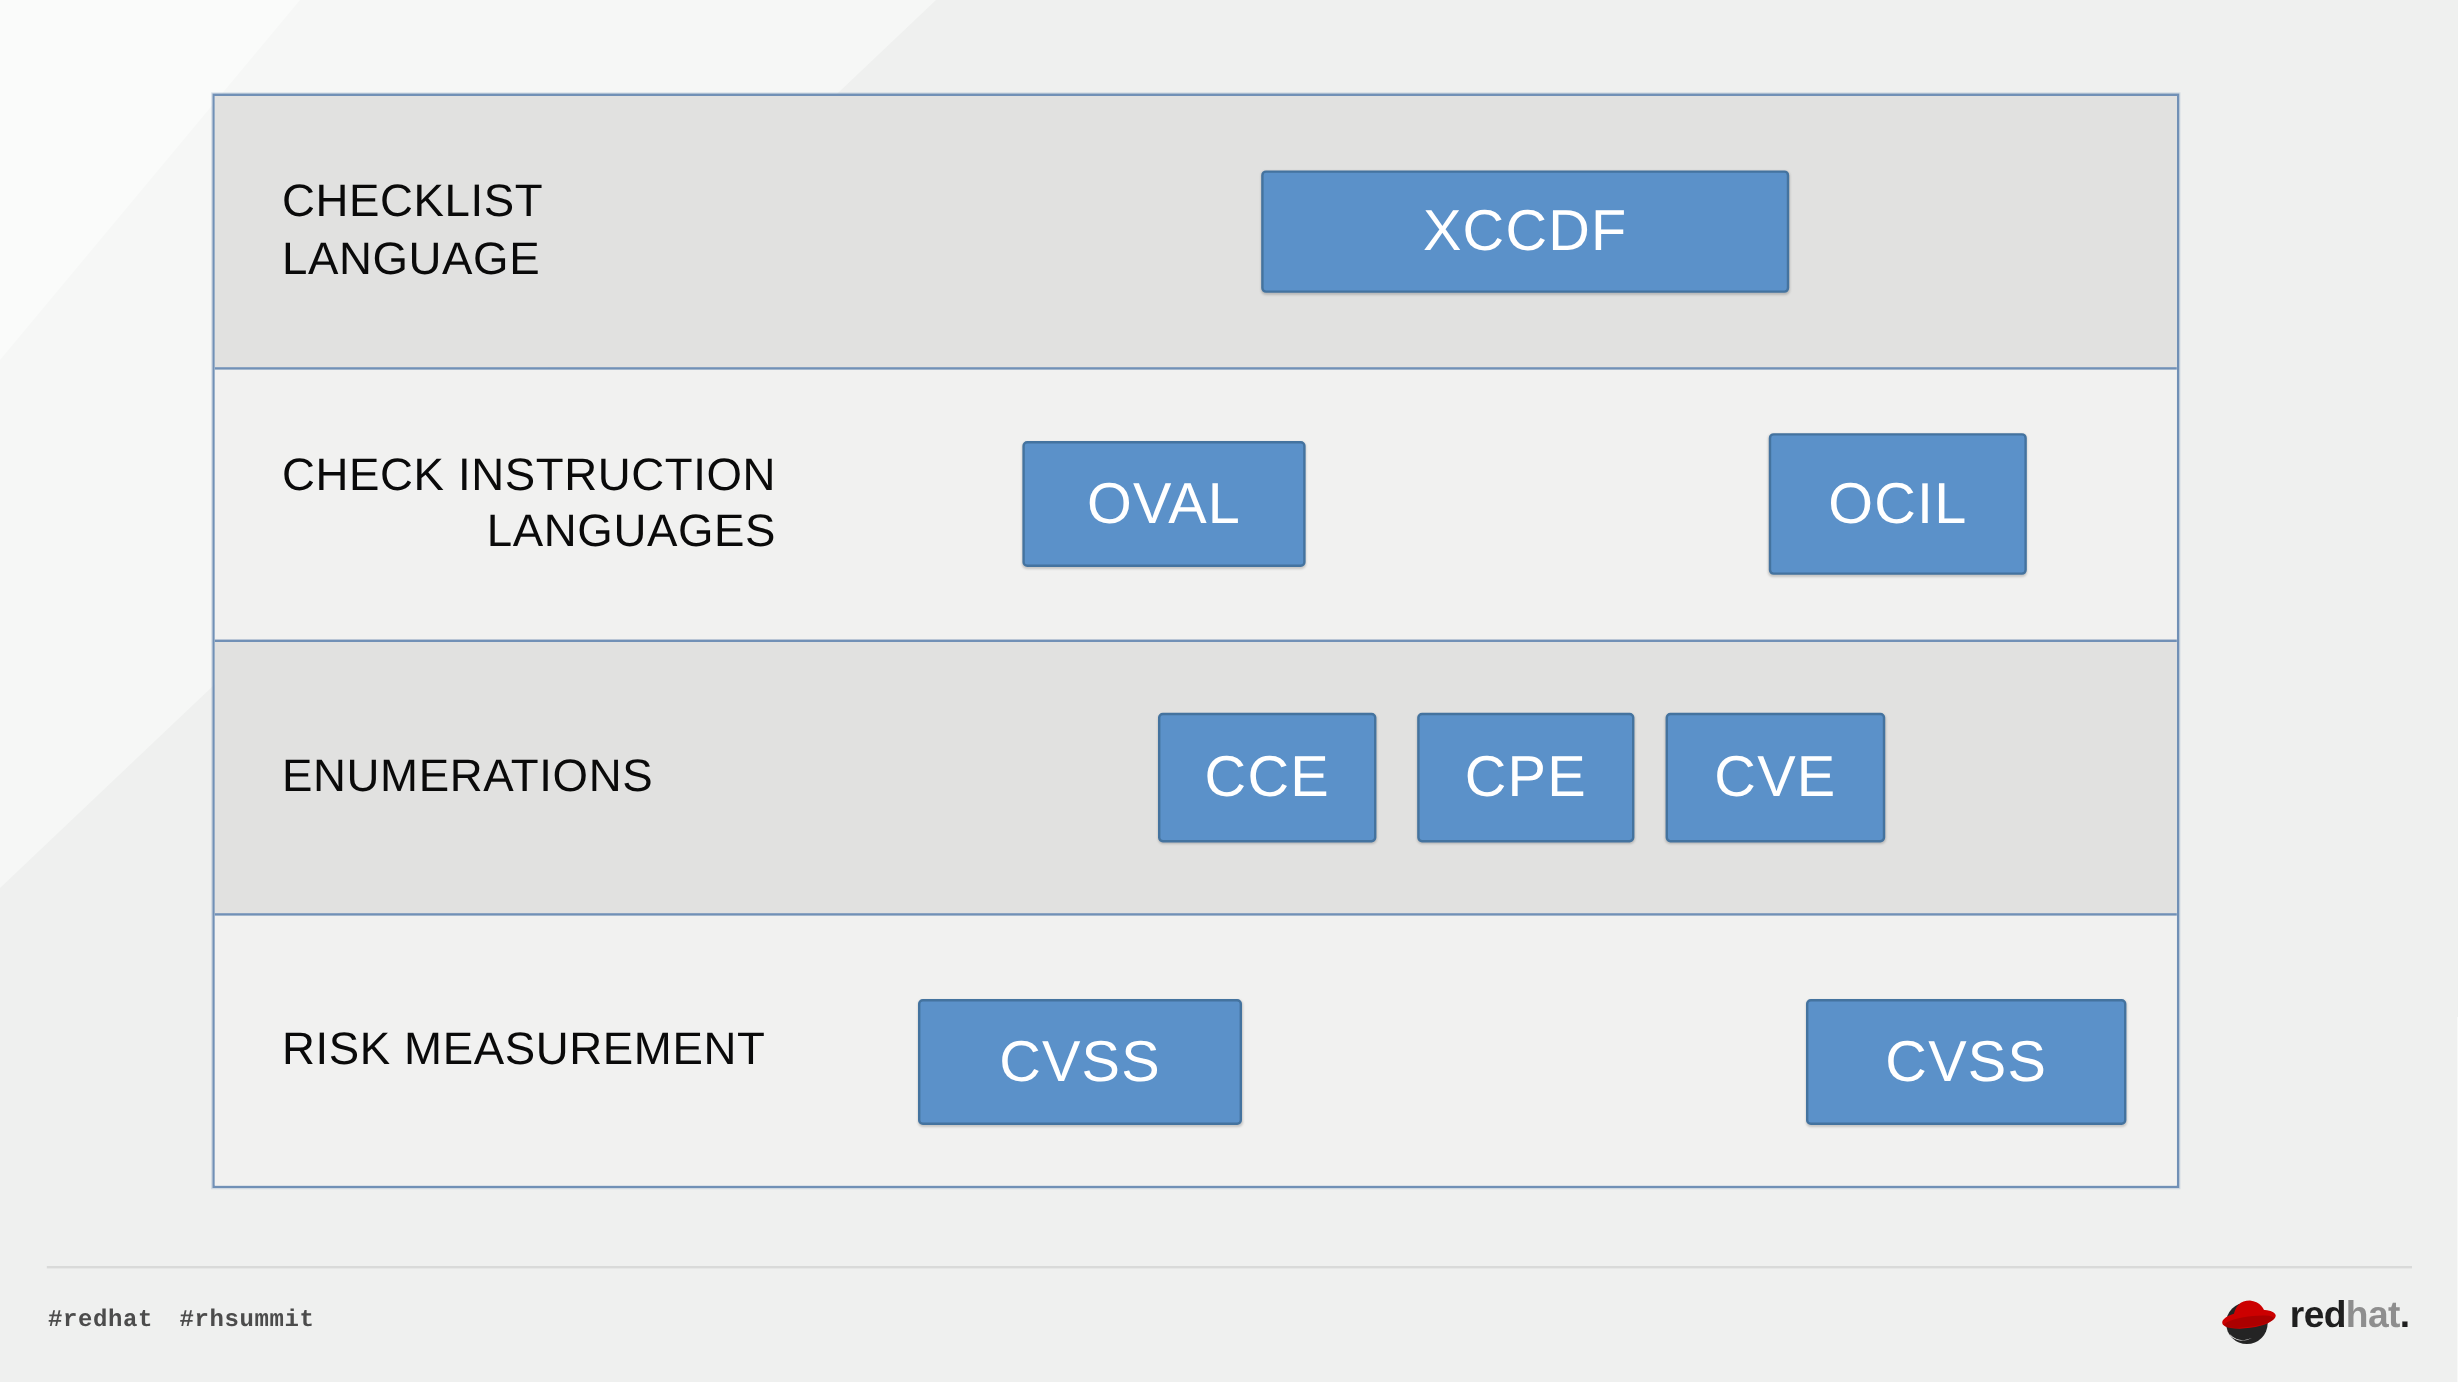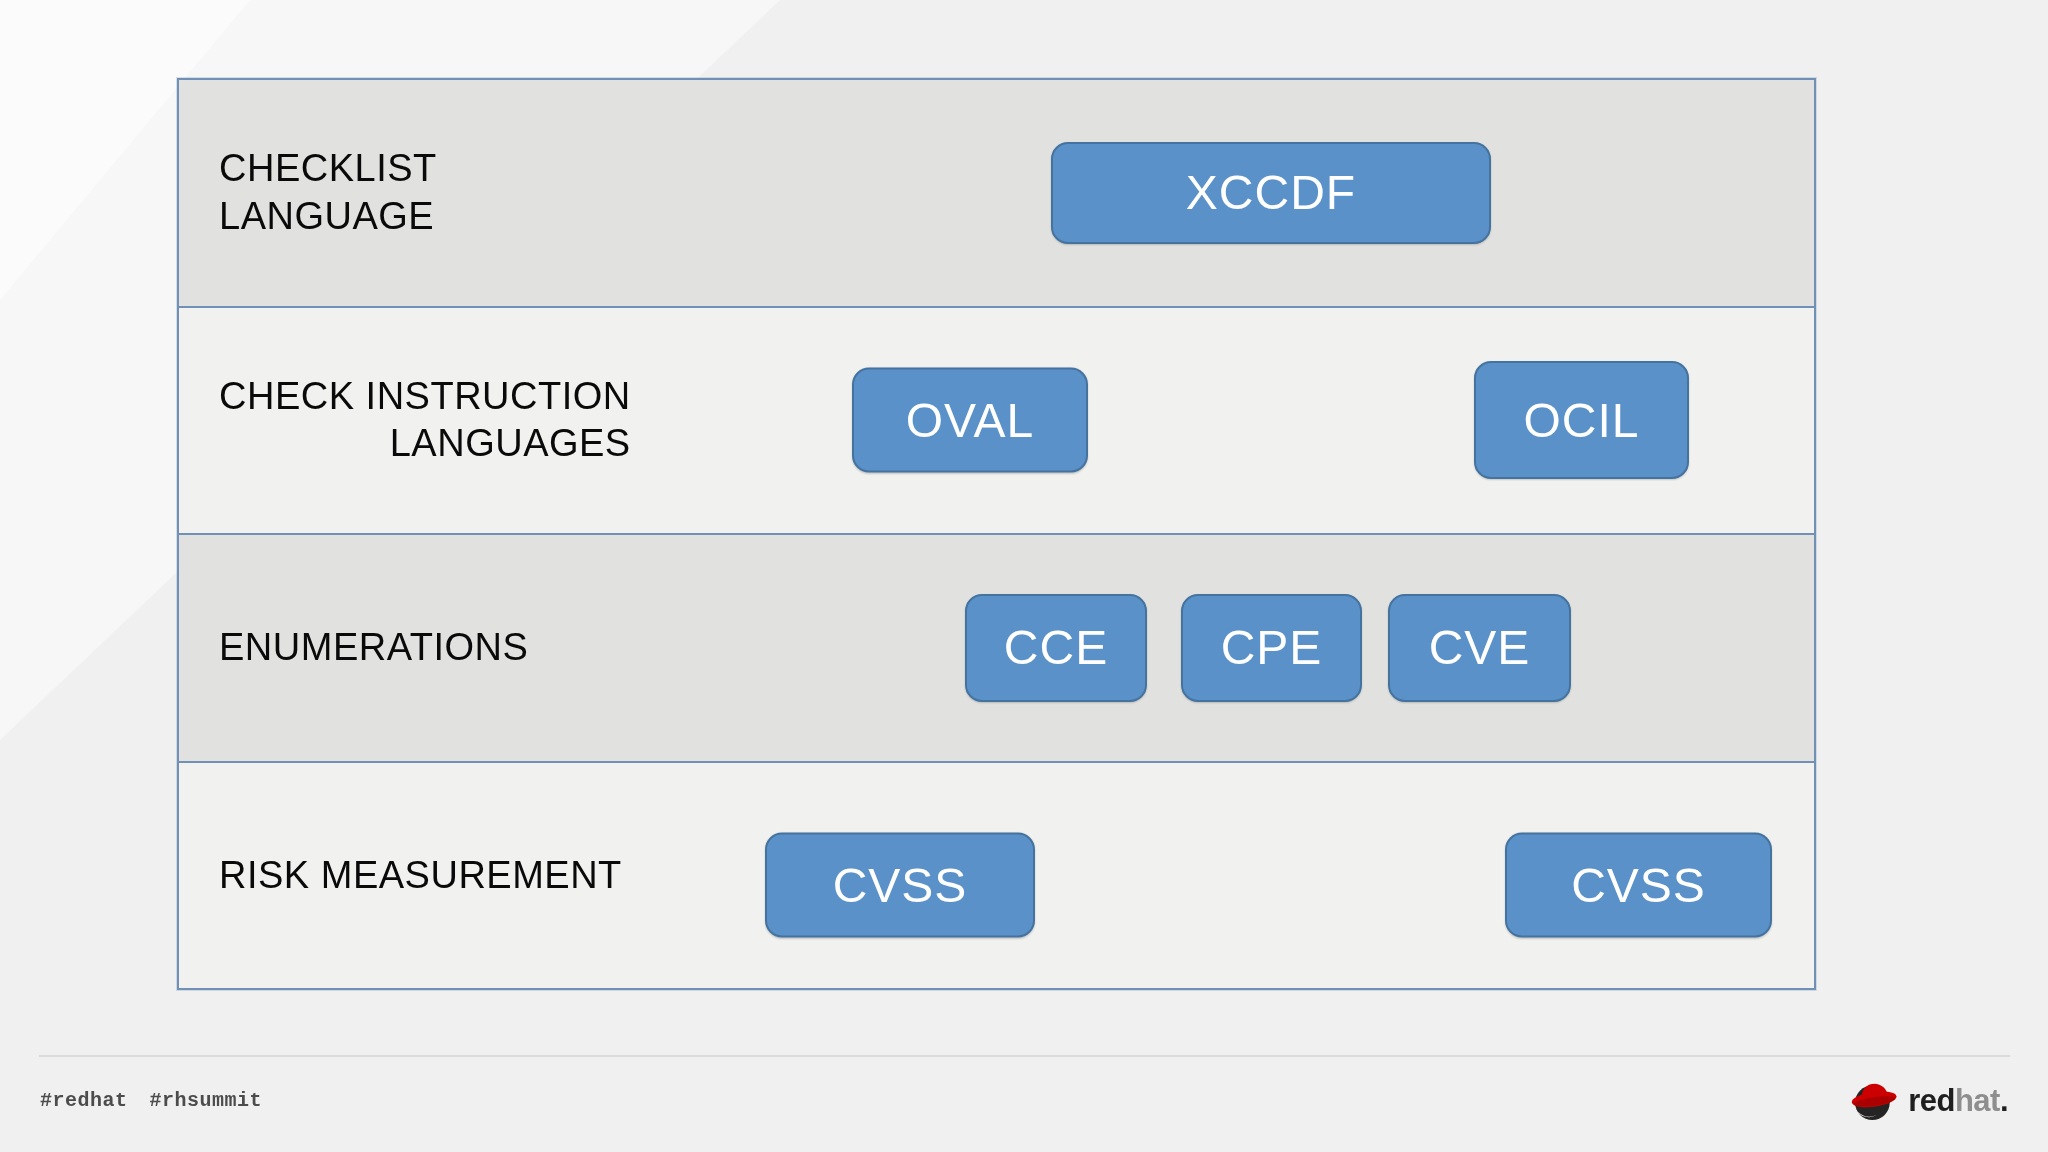--- a/index.html
+++ b/index.html
@@ -30,38 +30,38 @@
     border:2px solid var(--table-border);box-sizing:border-box;
     display:flex;flex-direction:column;
     box-shadow:0 0 0 1px rgba(113,144,182,0.25);
   }
   .row{position:relative;flex:1;display:flex;align-items:center;box-sizing:border-box;}
   .row + .row{border-top:2px solid var(--table-border);}
   .row.gray{background:var(--row-gray);}
   .row.light{background:var(--row-light);text-align:right;}
 
   .row-label{
-    margin-left:40px;font-size:38px;line-height:1.25;color:var(--label-text);
+    margin-left:56px;font-size:38px;line-height:1.25;color:var(--label-text);
     white-space:pre-line;letter-spacing:0.5px;
   }
 
   .node{
     position:absolute;top:50%;transform:translateY(-50%);
-    background:var(--box-fill);border:2px solid var(--box-border);border-radius:17px;
+    background:var(--box-fill);border:2px solid var(--box-border);border-radius:4px;
     box-sizing:border-box;display:flex;align-items:center;justify-content:center;
     color:var(--box-text);font-size:48px;letter-spacing:1px;
     box-shadow:0 1px 2px rgba(0,0,0,0.18);
   }
 
   .footer-divider{position:absolute;left:39px;top:1055px;width:1971px;height:2px;background:var(--divider);}
   .hashtags{position:absolute;left:40px;top:1089px;font-family:Liberation Mono, monospace;
     font-weight:bold;font-size:20px;color:var(--hashtag-text);letter-spacing:0.5px;text-align:center;}
   .hashtags span{margin-right:22px;}
 
-  .logo{position:absolute;right:40px;top:1078px;display:flex;align-items:center;}
+  .logo{position:absolute;right:40px;top:1078px;display:flex;align-items:flex-start;}
   .logo .hat{width:52px;height:46px;margin-right:7px;}
   .logo .wordmark{font-size:31px;font-weight:bold;letter-spacing:-0.5px;}
   .logo .wordmark .red{color:var(--logo-dark);}
   .logo .wordmark .hat-txt{color:var(--logo-gray);}
   .logo .wordmark .dot{color:var(--logo-dark);}
 </style>
 </head>
 <body>
 
 <div class="slide">

